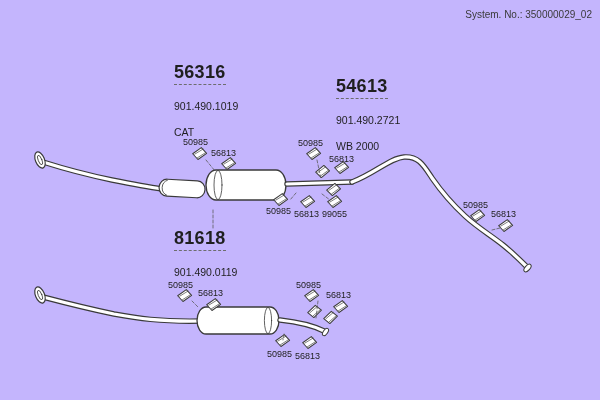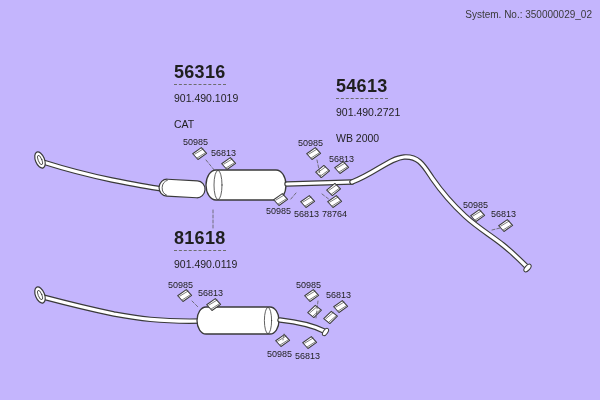--- a/index.html
+++ b/index.html
@@ -8,21 +8,21 @@
     font-family:"Liberation Sans", sans-serif;color:#1f1f1f;overflow:hidden;
   }
   .stage svg{position:absolute;left:0;top:0;}
   .abs{position:absolute;white-space:nowrap;}
   .system-no{font-size:10px;color:#3a3a3a;right:8px;top:9px;}
   .group{position:absolute;}
   .part-no{
     display:inline-block;font-size:18px;font-weight:bold;letter-spacing:.3px;
     border-bottom:1px dashed #6d6d6d;padding-bottom:1px;
   }
-  .order-no{font-size:10.5px;margin-top:7px;}
+  .order-no{font-size:10.5px;margin-top:15px;}
   .note{font-size:10.5px;margin-top:14px;}
   .co{position:absolute;font-size:9px;color:#222;white-space:nowrap;}
 </style>
 </head>
 <body>
 
 <div class="stage">
 
   <svg width="600" height="400" viewBox="0 0 600 400">
     <defs>
@@ -132,21 +132,21 @@
   </div>
 
   <span class="co" style="left:183px;top:137px">50985</span>
   <span class="co" style="left:211px;top:148px">56813</span>
 
   <span class="co" style="left:298px;top:138px">50985</span>
   <span class="co" style="left:329px;top:154px">56813</span>
 
   <span class="co" style="left:266px;top:206px">50985</span>
   <span class="co" style="left:294px;top:209px">56813</span>
-  <span class="co" style="left:322px;top:209px">78764</span>
+  <span class="co" style="left:322px;top:209px">99055</span>
 
   <span class="co" style="left:463px;top:200px">50985</span>
   <span class="co" style="left:491px;top:209px">56813</span>
 
   <span class="co" style="left:168px;top:280px">50985</span>
   <span class="co" style="left:198px;top:288px">56813</span>
 
   <span class="co" style="left:296px;top:280px">50985</span>
   <span class="co" style="left:326px;top:290px">56813</span>
 

